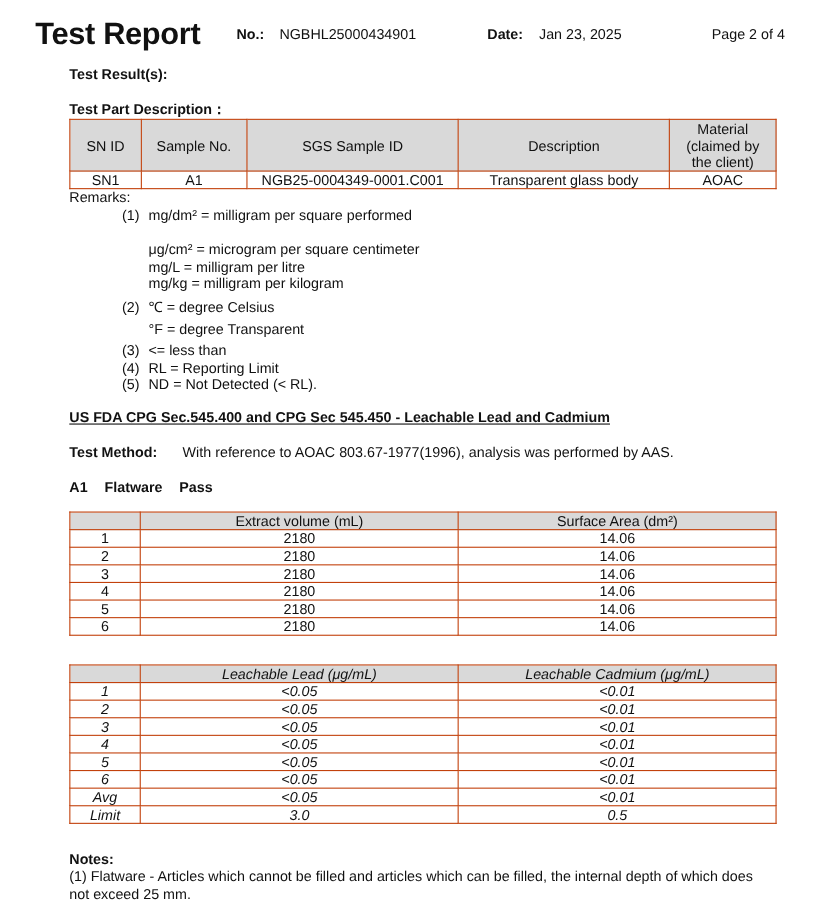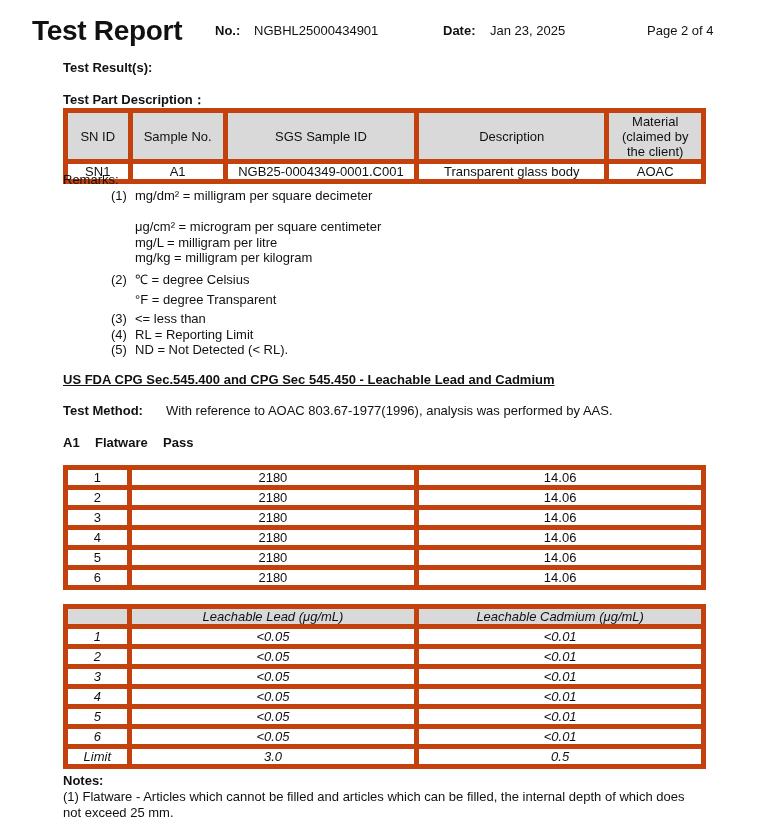--- a/index.html
+++ b/index.html
@@ -7,21 +7,21 @@
       width: 759px; height: 820px; position: relative; overflow: hidden;
       font-family: "Liberation Sans", sans-serif; color: #111111;
     }
     .abs { position: absolute; white-space: nowrap; }
     .title { left: 32px; top: 15px; font-size: 28px; font-weight: bold; letter-spacing: -0.3px; }
     .hdr-label { font-size: 13px; font-weight: bold; }
     .hdr-val { font-size: 13px; }
     .bold13 { font-size: 13px; font-weight: bold; }
     .txt13 { font-size: 13px; }
     table { border-collapse: collapse; position: absolute; font-size: 13px; }
-    td, th { border: 5px solid #c2410c; text-align: center; font-weight: normal; padding: 0; line-height: 15px; }
+    td, th { border: 1px solid #c2410c; text-align: center; font-weight: normal; padding: 0; line-height: 15px; }
     th { background: #d9d9d9; }
     .part-table { left: 63px; top: 108px; width: 643px; }
     .part-table th { height: 46px; }
     .part-table td { height: 15px; }
     .data-table { left: 63px; width: 643px; }
     .data-table th, .data-table td { height: 15px; }
     .remark-num { display: inline-block; width: 24px; }
     .underline { text-decoration: underline; }
   </style>
 </head>
@@ -58,21 +58,21 @@
     <td>A1</td>
     <td>NGB25-0004349-0001.C001</td>
     <td>Transparent glass body</td>
     <td>AOAC</td>
   </tr>
 </tbody>
   </table>
 
 <div class="abs txt13" style="left:63px;top:172px;">Remarks:</div>
 <div class="abs txt13" style="left:111px;top:188px;line-height:15.5px;">
-  <span class="remark-num">(1)</span><span>mg/dm² = milligram per square decimeter</span><br>
+  <span class="remark-num">(1)</span><span>mg/dm² = milligram per square performed</span><br>
   <span class="remark-num"></span><br>
   <span class="remark-num"></span><span>μg/cm² = microgram per square centimeter</span><br>
   <span class="remark-num"></span><span>mg/L = milligram per litre</span><br>
   <span class="remark-num"></span><span>mg/kg = milligram per kilogram</span>
 </div>
 <div class="abs txt13" style="left:111px;top:270px;">
   <span class="remark-num">(2)</span><span>℃ = degree Celsius</span>
 </div>
 <div class="abs txt13" style="left:111px;top:292px;">
   <span class="remark-num"></span><span>°F = degree Transparent</span>
@@ -92,20 +92,25 @@
 <div class="abs bold13" style="left:95px;top:435px;">Flatware</div>
 <div class="abs bold13" style="left:163px;top:435px;">Pass</div>
 
 <table class="data-table" style="top:465px;">
   <colgroup>
       <col style="width:64px">
       <col style="width:290px">
       <col style="width:289px">
     </colgroup>
   <tbody>
+      <tr>
+    <th></th>
+    <th>Extract volume (mL)</th>
+    <th>Surface Area (dm²)</th>
+  </tr>
   <tr>
         <td>1</td>
         <td>2180</td>
         <td>14.06</td>
       </tr>
   <tr>
         <td>2</td>
         <td>2180</td>
         <td>14.06</td>
       </tr>
@@ -168,20 +173,25 @@
         <td>5</td>
         <td>&lt;0.05</td>
         <td>&lt;0.01</td>
       </tr>
   <tr>
         <td>6</td>
         <td>&lt;0.05</td>
         <td>&lt;0.01</td>
       </tr>
   <tr>
+        <td>Avg</td>
+        <td>&lt;0.05</td>
+        <td>&lt;0.01</td>
+      </tr>
+  <tr>
         <td>Limit</td>
         <td>3.0</td>
         <td>0.5</td>
       </tr>
 </tbody>
   </table>
 
 <div class="abs bold13" style="left:63px;top:773px;">Notes:</div>
 <div class="abs txt13" style="left:63px;top:789px;">(1) Flatware - Articles which cannot be filled and articles which can be filled, the internal depth of which does</div>
 <div class="abs txt13" style="left:63px;top:805px;">not exceed 25 mm.</div>

